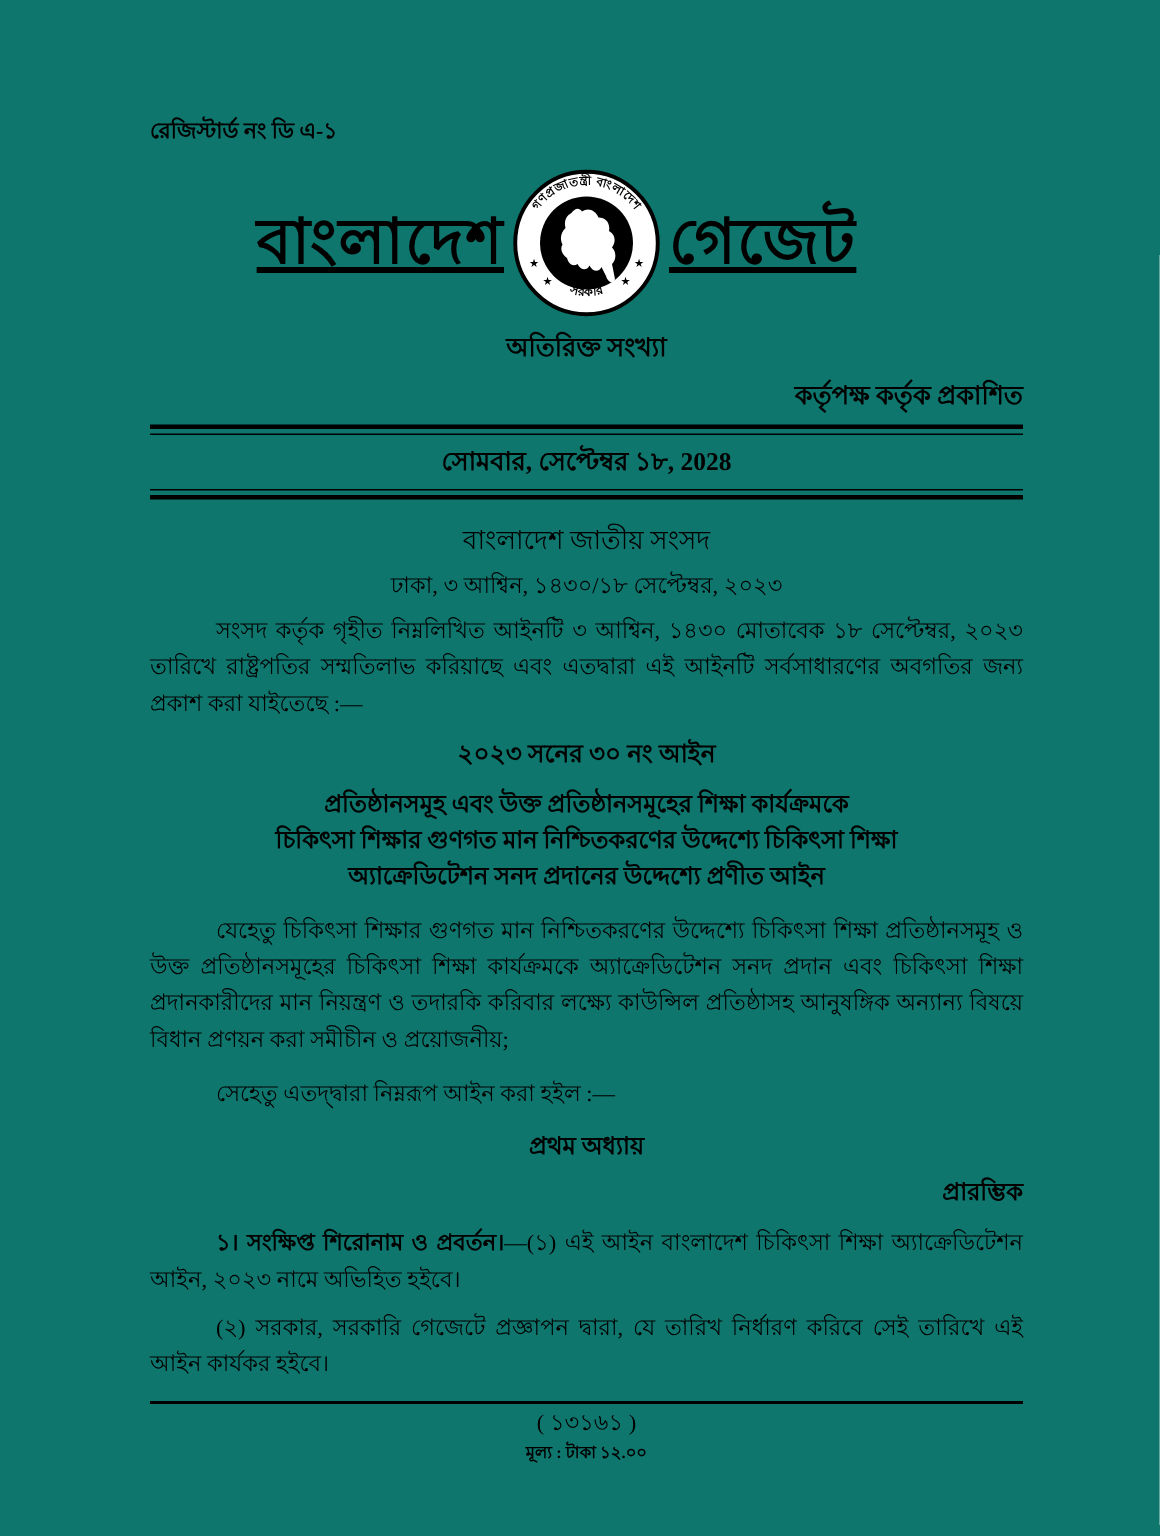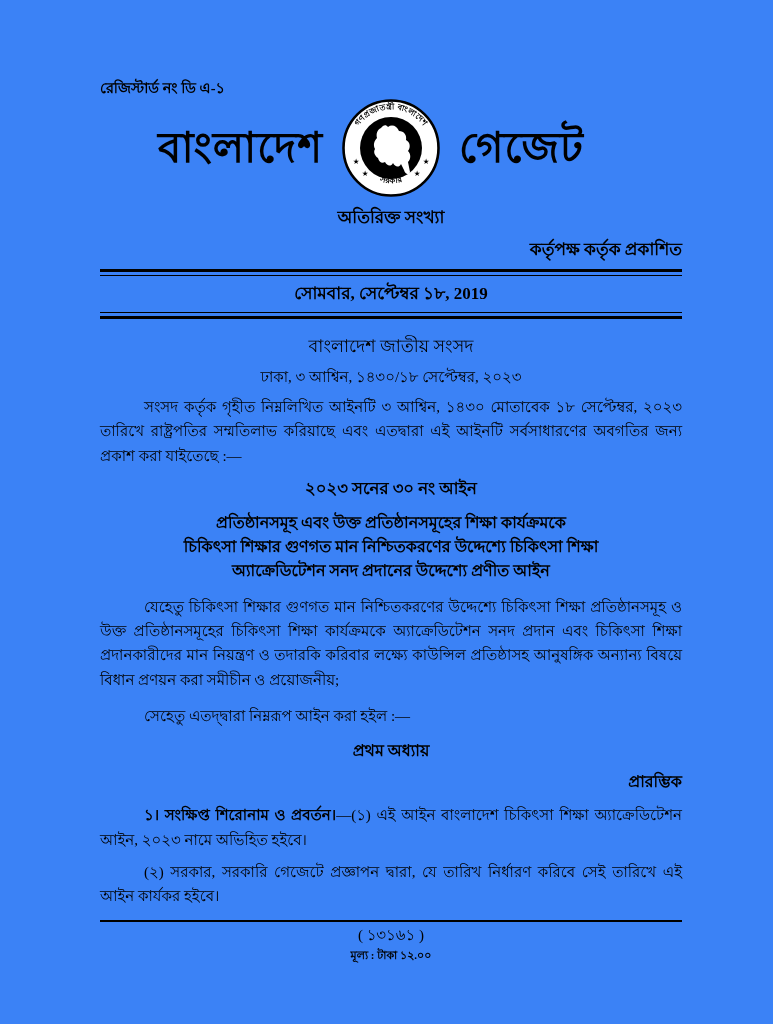--- a/index.html
+++ b/index.html
@@ -7,38 +7,40 @@
     width: 773px; height: 1024px;
     background: #ffffff;
     color: #000000;
     font-family: "Liberation Serif", serif;
     -webkit-font-smoothing: antialiased;
   }
   .page {
     position: relative;
     width: 773px; height: 1024px;
     overflow: hidden;
-    background: #3b82f6;
+    background: #0f766e;
   }
   .content {
     margin-left: 100px;
     width: 582px;
     padding-top: 78px;
   }
   .reg-no {
     font-size: 14.5px;
     font-weight: bold;
     line-height: 20px;
   }
   
   .masthead {
+    margin-top: 14px;
     display: grid;
     grid-template-columns: 1fr auto 1fr;
-    column-gap: 18px;
+    column-gap: 5px;
     align-items: center;
+    text-decoration: underline;
   }
   .mh-word {
     font-size: 42px;
     font-weight: bold;
     letter-spacing: 1px;
     white-space: nowrap;
     line-height: 1.1;
   }
   .mh-left  { justify-self: end; }
   .mh-right { justify-self: start; }
@@ -124,21 +126,21 @@
           <text class="seal-star" x="76" y="78" text-anchor="middle">★</text>
         </svg>
       </div>
       <div class="mh-word mh-right">গেজেট</div>
     </div>
 
     <div class="issue-type center">অতিরিক্ত সংখ্যা</div>
     <div class="published-by center">কর্তৃপক্ষ কর্তৃক প্রকাশিত</div>
 
     <div class="double-rule-top"></div>
-    <div class="date-line center">সোমবার, সেপ্টেম্বর ১৮, 2019</div>
+    <div class="date-line center">সোমবার, সেপ্টেম্বর ১৮, 2028</div>
     <div class="double-rule-bottom"></div>
 
     <div class="parliament center">বাংলাদেশ জাতীয় সংসদ</div>
     <div class="dhaka-date center">ঢাকা, ৩ আশ্বিন, ১৪৩০/১৮ সেপ্টেম্বর, ২০২৩</div>
 
     <p class="body-para">সংসদ কর্তৃক গৃহীত নিম্নলিখিত আইনটি ৩ আশ্বিন, ১৪৩০ মোতাবেক ১৮ সেপ্টেম্বর, ২০২৩ তারিখে রাষ্ট্রপতির সম্মতিলাভ করিয়াছে এবং এতদ্বারা এই আইনটি সর্বসাধারণের অবগতির জন্য প্রকাশ করা যাইতেছে :—</p>
 
     <div class="act-number center">২০২৩ সনের ৩০ নং আইন</div>
 
     <div class="act-title center">

